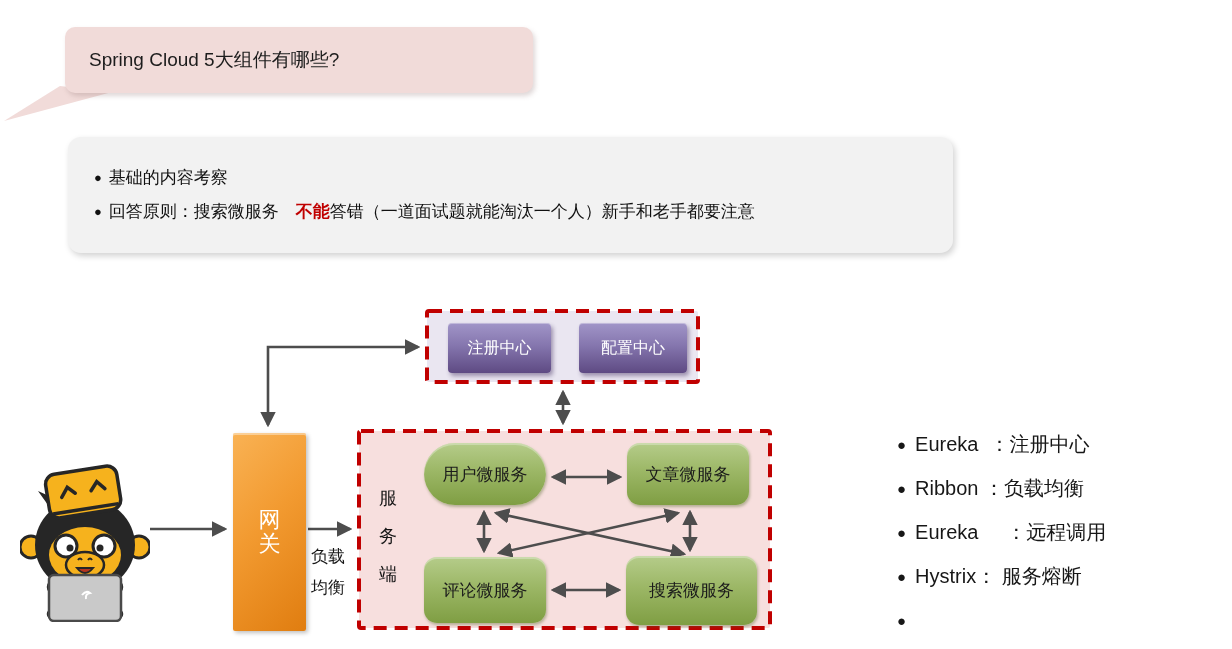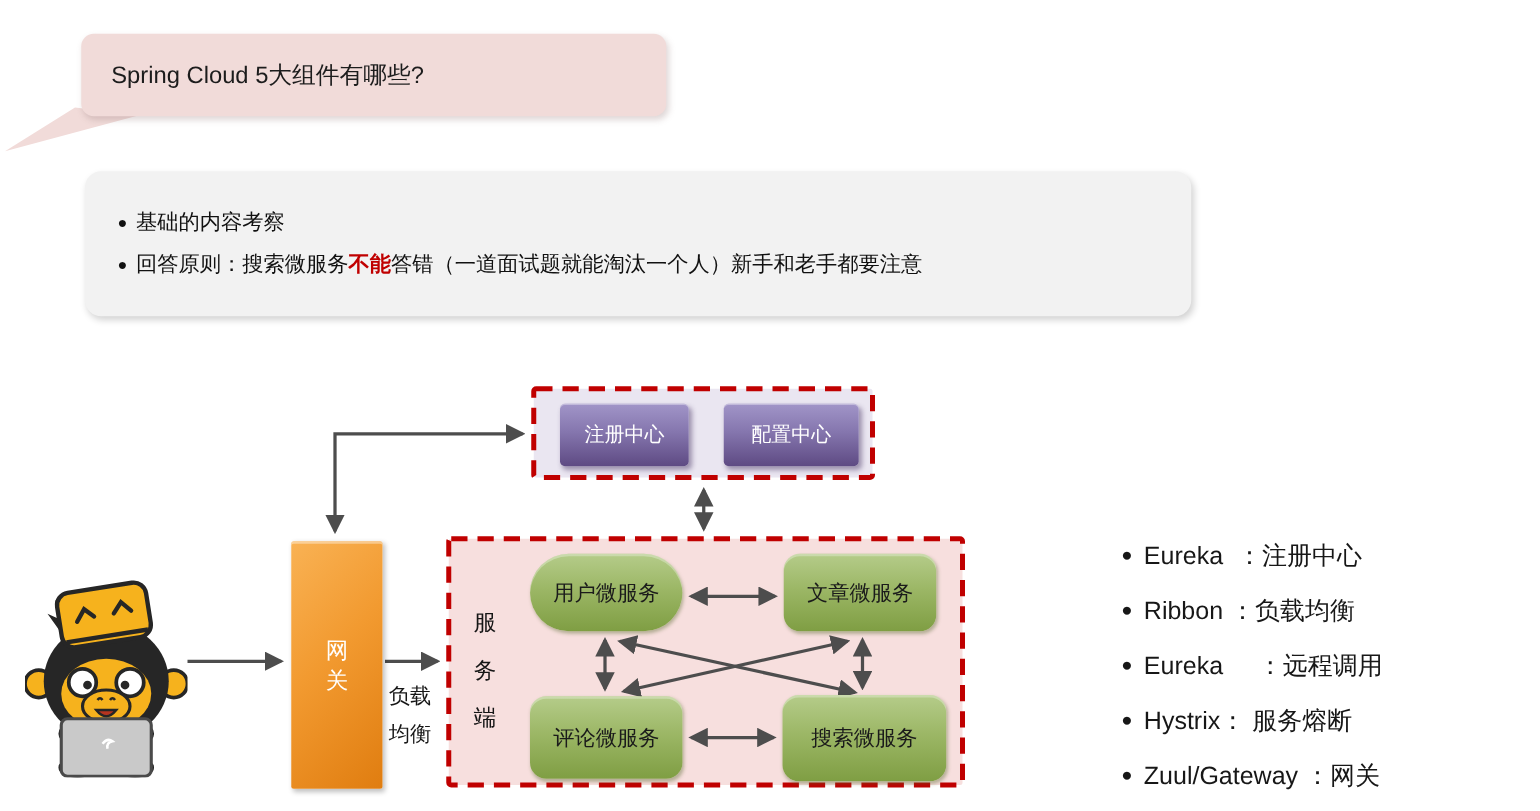--- a/index.html
+++ b/index.html
@@ -25,21 +25,21 @@
   .notes{
     left:68px;top:137px;width:885px;height:116px;z-index:2;
     background:#f2f2f2;border-radius:13px;
     box-shadow:2px 3px 6px rgba(0,0,0,0.18);
     display:flex;flex-direction:column;justify-content:center;gap:12px;
     padding-left:26px;box-sizing:border-box;
     font-size:17px;color:#111;
   }
   .note-line{line-height:22px;}
   .note-bullet{font-size:13px;vertical-align:1px;margin-right:7px;}
-  .red-em{color:#c00000;font-weight:bold;}
+  .red-em{color:#c00000;font-weight:bold;margin-left:17px;}
 
   
   .diagram-svg{left:0;top:0;width:1232px;height:649px;z-index:3;pointer-events:none;}
 
   
   .purple-box{
     z-index:4;border-radius:4px;color:#fff;font-size:16px;
     display:flex;align-items:center;justify-content:center;
     background:linear-gradient(180deg,#a195c8 0%,#8576ae 45%,#5e4a83 100%);
     box-shadow:2px 3px 4px rgba(60,40,90,0.45), inset 0 1px 0 rgba(255,255,255,0.35);
@@ -55,21 +55,21 @@
   }
   .g-user{left:424px;top:443px;width:122px;height:62px;border-radius:31px;}
   .g-article{left:627px;top:443px;width:122px;height:62px;}
   .g-comment{left:424px;top:557px;width:122px;height:66px;}
   .g-search{left:626px;top:556px;width:131px;height:69px;}
 
   .gateway{
     left:233px;top:433px;width:73px;height:198px;z-index:4;
     background:linear-gradient(135deg,#f9b254 0%,#f29a30 45%,#e07d10 100%);
     box-shadow:2px 2px 4px rgba(0,0,0,0.25), inset 0 2px 0 rgba(255,255,255,0.4);
-    border-radius:2px;color:#fff;font-size:18px;
+    border-radius:2px;color:#fff;font-size:22px;
     display:flex;align-items:center;justify-content:center;text-align:center;
   }
   .v-stack{width:1.2em;word-break:break-all;line-height:24px;}
 
   .services-label{
     left:377px;top:479px;width:22px;z-index:4;
     font-size:18px;line-height:38px;color:#161616;text-align:center;
     word-break:break-all;
   }
   .lb-label{
@@ -176,21 +176,20 @@
   <div class="legend-row">
     <span class="legend-bullet">●</span>
     <span class="legend-text">Eureka     ：远程调用</span>
   </div>
   <div class="legend-row">
     <span class="legend-bullet">●</span>
     <span class="legend-text">Hystrix： 服务熔断</span>
   </div>
   <div class="legend-row">
     <span class="legend-bullet">●</span>
-    <span class="legend-text">Zuul/Gateway ：网关</span>
   </div>
 </div>
 
 <svg class="abs mascot" viewBox="0 0 130 160">
 
   <circle cx="11" cy="86" r="11" fill="#f6b21d" stroke="#262626" stroke-width="3"></circle>
   <circle cx="119" cy="86" r="11" fill="#f6b21d" stroke="#262626" stroke-width="3"></circle>
 
   <path d="M28,44 l-10,-14 l11,5 l-5,-16 l11,10 l2,-8 l4,14 z" fill="#262626"></path>
 

